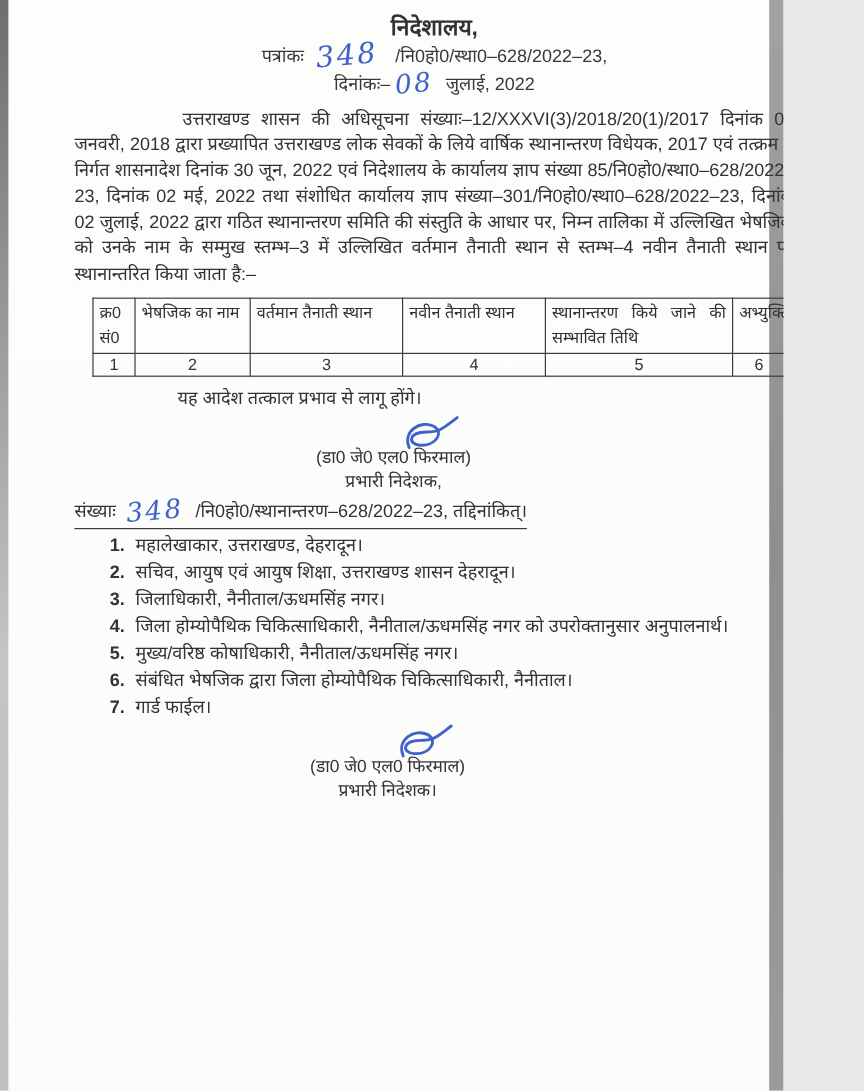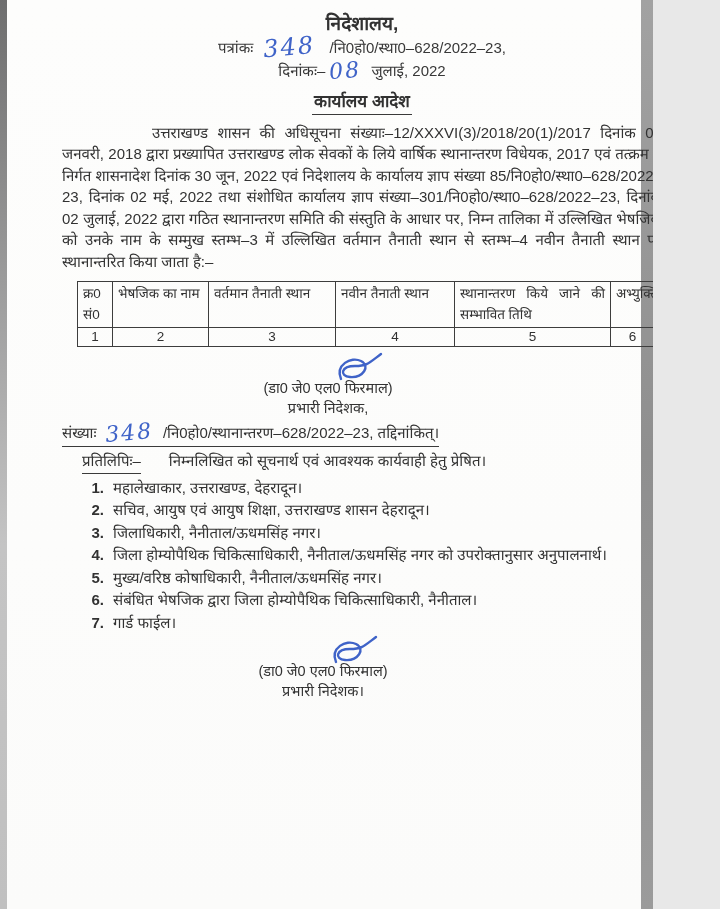--- a/index.html
+++ b/index.html
@@ -126,23 +126,20 @@
     <div class="hdr">
       <div class="org1">निदेशालय,</div>
       <div class="ref-line">
         <span class="lbl">पत्रांकः</span>
         <span class="hand">348</span>
         <span class="lbl">/नि0हो0/स्था0–628/2022–23,</span>
       </div>
       <div class="ref-line">
         <span class="lbl">दिनांकः–</span><span class="hand sm">08</span>
         <span class="lbl">जुलाई, 2022</span>
-      </div>
-      <div class="order-title">
-        <span>कार्यालय आदेश</span>
       </div>
     </div>
 
     <p class="para indent">उत्तराखण्ड शासन की अधिसूचना संख्याः–12/XXXVI(3)/2018/20(1)/2017 दिनांक 05 जनवरी, 2018 द्वारा प्रख्यापित उत्तराखण्ड लोक सेवकों के लिये वार्षिक स्थानान्तरण विधेयक, 2017 एवं तत्क्रम में निर्गत शासनादेश दिनांक 30 जून, 2022 एवं निदेशालय के कार्यालय ज्ञाप संख्या 85/नि0हो0/स्था0–628/2022–23, दिनांक 02 मई, 2022 तथा संशोधित कार्यालय ज्ञाप संख्या–301/नि0हो0/स्था0–628/2022–23, दिनांक 02 जुलाई, 2022 द्वारा गठित स्थानान्तरण समिति की संस्तुति के आधार पर, निम्न तालिका में उल्लिखित भेषजिक को उनके नाम के सम्मुख स्तम्भ–3 में उल्लिखित वर्तमान तैनाती स्थान से स्तम्भ–4 नवीन तैनाती स्थान पर स्थानान्तरित किया जाता है:–</p>
 
     <table class="xfer">
       <colgroup>
         <col style="width:35px">
           <col style="width:96px">
           <col style="width:127px">
@@ -163,42 +160,40 @@
         <td>1</td>
         <td>2</td>
         <td>3</td>
         <td>4</td>
         <td>5</td>
         <td>6</td>
       </tr>
     </tbody>
       </table>
 
+    <p class="para para3">यह आदेश तत्काल प्रभाव से लागू होंगे।</p>
 
     <div class="sigwrap">
       <div class="sigblock">
         <svg class="squiggle" width="62" height="36" viewBox="0 0 62 36">
           <path d="M16 28 C10 14, 26 5, 36 10 C46 15, 38 27, 25 26 C14 25, 16 15, 30 15 C42 15, 44 12, 56 3" stroke="#3f63c8" stroke-width="2.4" fill="none" stroke-linecap="round"></path>
         </svg>
         <div>(डा0 जे0 एल0 फिरमाल)</div>
         <div>प्रभारी निदेशक,</div>
       </div>
     </div>
 
     <div class="ref2">
       <span class="uline">
         <span>संख्याः</span>
         <span class="hand sm">348</span>
         <span>/नि0हो0/स्थानान्तरण–628/2022–23, तद्दिनांकित्।</span>
       </span>
     </div>
 
-    <div class="copyline">
-      <span class="uline">प्रतिलिपिः–</span><span class="copytext">निम्नलिखित को सूचनार्थ एवं आवश्यक कार्यवाही हेतु प्रेषित।</span>
-    </div>
 
     <ol class="recipients">
       <li>
         <span class="num">1.</span>
         <span class="li-text">महालेखाकार, उत्तराखण्ड, देहरादून।</span>
       </li>
       <li>
         <span class="num">2.</span>
         <span class="li-text">सचिव, आयुष एवं आयुष शिक्षा, उत्तराखण्ड शासन देहरादून।</span>
       </li>

